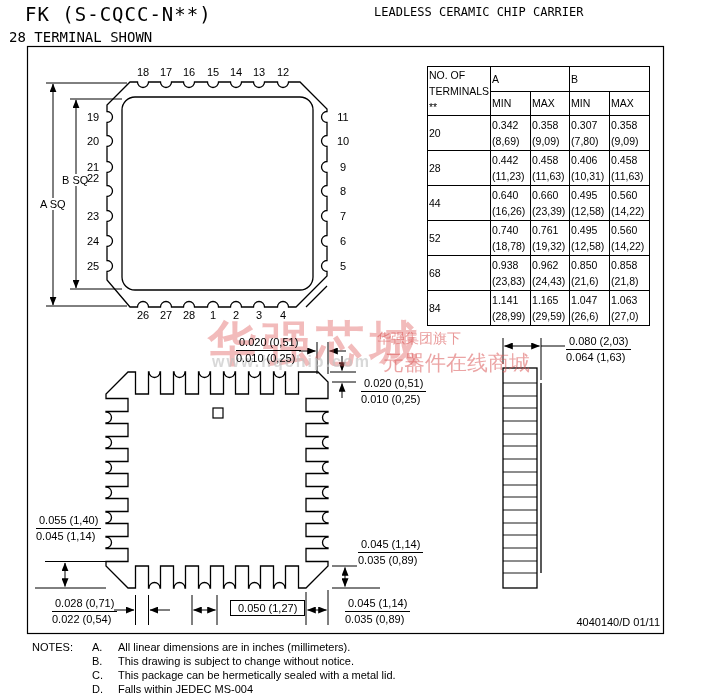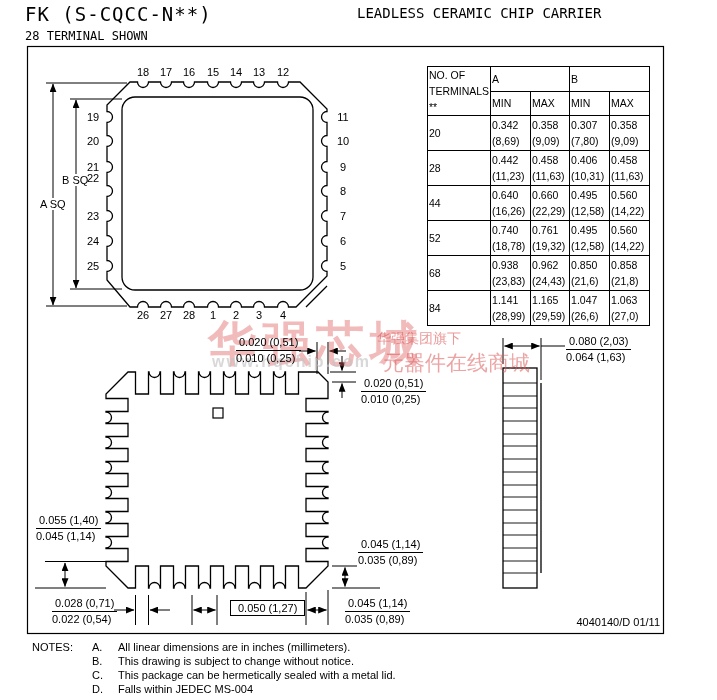--- a/index.html
+++ b/index.html
@@ -4,22 +4,22 @@
 <style>
   html,body{margin:0;padding:0}
   body{width:717px;height:700px;background:#fff;position:relative;overflow:hidden;
        font-family:"Liberation Sans",sans-serif;color:#000}
   .abs{position:absolute}
   #art{position:absolute;left:0;top:0;z-index:1}
   .wm{position:absolute;z-index:2;white-space:nowrap;pointer-events:none}
   .lbl{position:absolute;z-index:3;white-space:nowrap}
   .mono{font-family:"DejaVu Sans Mono",monospace}
   .t1{left:25px;top:3px;font-size:19px;letter-spacing:1px}
-  .t2{left:357px;top:5px;font-size:14px}
-  .t3{left:25px;top:29px;font-size:12px}
+  .t2{left:374px;top:5px;font-size:12px}
+  .t3{left:9px;top:29px;font-size:14px}
   .pin{position:absolute;z-index:3;font-size:11px;line-height:12px;width:16px;text-align:center}
   .pinL{width:18px;text-align:center}
   .pinR{width:20px;text-align:center}
   .sq{background:#fff;padding:0 2px;font-size:11px;z-index:3}
   .dim{position:absolute;z-index:3;font-size:11px;line-height:13px;white-space:nowrap}
   .dim b{display:block;font-weight:normal;border-bottom:1px solid #000;padding:0 3px 1px}
   .dim i{display:block;font-style:normal;padding-top:1px}
   .dimbox{position:absolute;z-index:3;font-size:11px;border:1.2px solid #000;padding:1px 7px;background:#fff;white-space:nowrap}
   #dimtable{position:absolute;left:427px;top:66px;z-index:3;border-collapse:collapse;table-layout:fixed;font-size:10.5px;background:#fff}
   #dimtable td{border:1.2px solid #000;text-align:left;vertical-align:middle;white-space:pre-line;padding:0 1px;line-height:16px}
@@ -247,21 +247,21 @@
     <td>0.406
 (10,31)</td>
     <td>0.458
 (11,63)</td>
   </tr>
   <tr class="dr">
     <td>44</td>
     <td>0.640
 (16,26)</td>
     <td>0.660
-(22,29)</td>
+(23,39)</td>
     <td>0.495
 (12,58)</td>
     <td>0.560
 (14,22)</td>
   </tr>
   <tr class="dr">
     <td>52</td>
     <td>0.740
 (18,78)</td>
     <td>0.761

